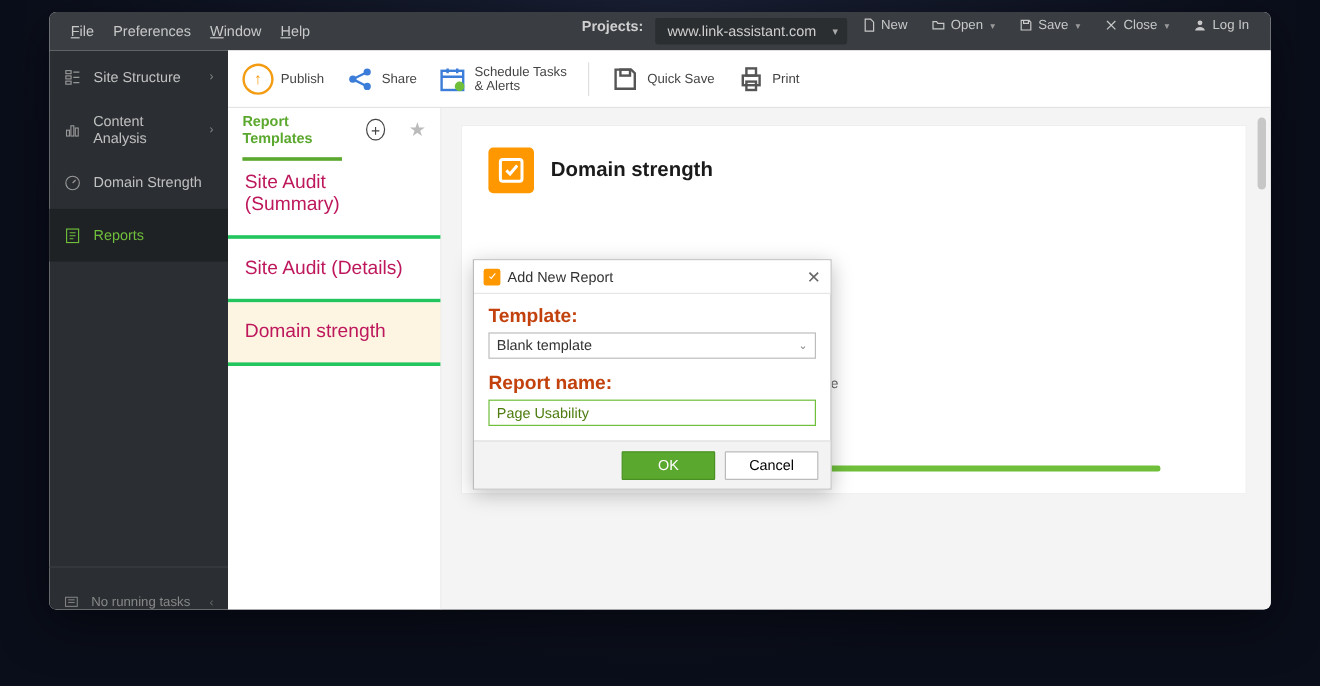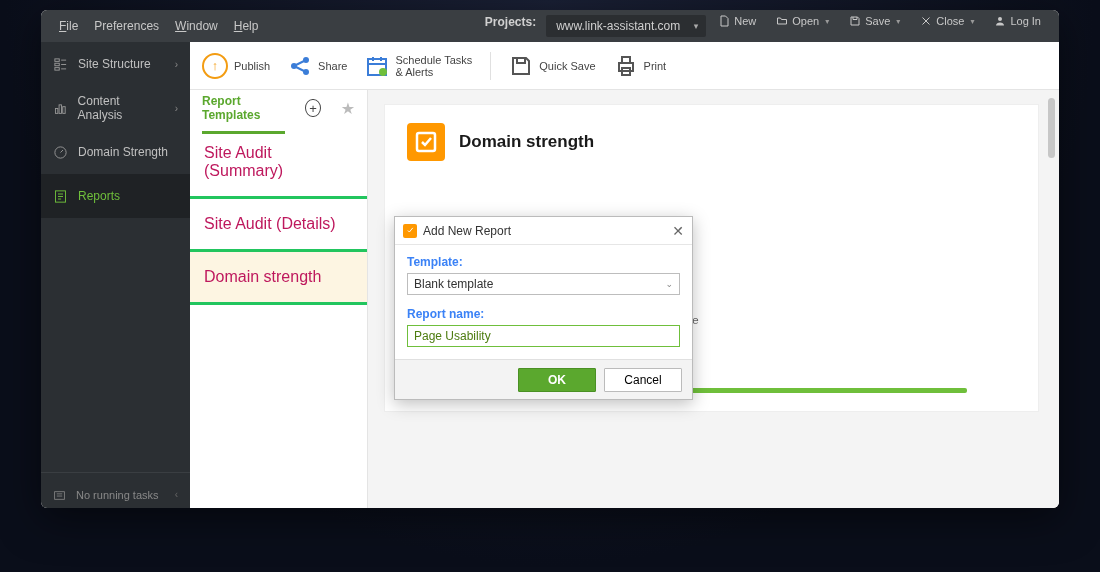--- a/index.html
+++ b/index.html
@@ -15,21 +15,21 @@
 .titlebar-btn{display:flex;align-items:center;gap:4px;padding:0 8px;color:#c8c8c8;font-size:11px;cursor:pointer}
 .titlebar-btn svg{width:12px;height:12px;fill:#c8c8c8}
 .tb-caret{font-size:8px;color:#999;margin-left:2px}
 .body{flex:1;display:flex;min-height:0}
 .sidebar{width:149px;background:#2b2f33;color:#c0c0c0;display:flex;flex-direction:column}
 .side-item{height:44px;display:flex;align-items:center;padding:0 12px;gap:10px;font-size:12px;cursor:pointer;position:relative}
 .side-item.active{background:#1f2225;color:#6fbf3b}
 .side-item .chev{margin-left:auto;font-size:10px;color:#888}
 .side-item svg{width:15px;height:15px;fill:none;stroke:#999;stroke-width:1.5}
 .side-item.active svg{stroke:#6fbf3b}
-.sidebar-footer{margin-top:auto;height:36px;display:flex;align-items:flex-start;padding:16px 12px;gap:10px;font-size:11px;color:#888;border-top:1px solid #3a3e42}
+.sidebar-footer{margin-top:auto;height:36px;display:flex;align-items:flex-end;padding:0 12px;gap:10px;font-size:11px;color:#888;border-top:1px solid #3a3e42}
 .templates-panel{width:178px;background:#fff;border-right:1px solid #e4e4e4;display:flex;flex-direction:column}
 .toolbar{height:48px;background:#fff;display:flex;align-items:center;padding:0 12px;gap:18px;border-bottom:1px solid #e4e4e4}
 .tool-btn{display:flex;align-items:center;gap:6px;font-size:11px;color:#444;cursor:pointer}
 .tool-btn .icon-circle{width:26px;height:26px;border:2px solid #f39c12;border-radius:50%;display:flex;align-items:center;justify-content:center;color:#f39c12;font-size:13px;font-weight:bold}
 .tool-btn svg{width:24px;height:24px}
 .tool-divider{width:1px;height:28px;background:#e0e0e0}
 .templates-header{height:38px;display:flex;align-items:center;padding:0 12px;gap:20px;border-bottom:2px solid transparent}
 .templates-header .title{color:#5ba82e;font-size:12px;font-weight:600;border-bottom:3px solid #5ba82e;padding-bottom:9px;margin-bottom:-11px}
 .templates-header .add-circle{margin-left:auto;width:18px;height:18px;border:1.5px solid #444;border-radius:50%;display:flex;align-items:center;justify-content:center;font-size:13px;color:#444;cursor:pointer}
 .templates-header .star{color:#bbb;font-size:16px;cursor:pointer}
@@ -48,27 +48,27 @@
 .strength-val{font-size:30px;color:#222;font-weight:400}
 .strength-label{font-size:17px;color:#999}
 .strength-bar{height:5px;background:#6fbf3b;border-radius:2px;margin-top:6px;width:560px}
 .scrollbar{position:absolute;right:4px;top:8px;width:7px;height:60px;background:#c7c7c7;border-radius:4px}
 .dialog{position:absolute;left:394px;top:216px;width:299px;background:#fff;border:1px solid #bbb;box-shadow:0 4px 16px rgba(0,0,0,0.25);z-index:10}
 .dialog-title{height:28px;background:#fff;border-bottom:1px solid #e6e6e6;display:flex;align-items:center;padding:0 8px;font-size:12px;color:#333;gap:6px}
 .dialog-title .mini-icon{width:14px;height:14px;background:#ff9800;border-radius:2px;display:flex;align-items:center;justify-content:center}
 .dialog-title .mini-icon svg{width:9px;height:9px;stroke:#fff;fill:none;stroke-width:2.5}
 .dialog-title .close{margin-left:auto;cursor:pointer;color:#666;font-size:14px}
 .dialog-body{padding:10px 12px 12px}
-.dlg-label{font-size:12px;font-weight:700;color:#3b82f6;margin-bottom:4px}
+.dlg-label{font-size:16px;font-weight:700;color:#c2410c;margin-bottom:4px}
 .dlg-select{width:100%;height:22px;border:1px solid #bdbdbd;background:#fff;font-size:12px;padding:0 22px 0 6px;position:relative;color:#333;margin-bottom:12px;display:flex;align-items:center}
 .dlg-select .caret{position:absolute;right:6px;top:5px;font-size:9px;color:#888}
 .dlg-input{width:100%;height:22px;border:1px solid #6fbf3b;background:#fff;font-size:12px;padding:0 6px;color:#4d7c0f;outline:none}
 .dialog-footer{height:40px;background:#f3f3f3;border-top:1px solid #e0e0e0;display:flex;align-items:center;justify-content:flex-end;gap:8px;padding:0 10px}
 .btn{width:78px;height:24px;border:1px solid #bbb;background:#fff;font-size:12px;cursor:pointer;border-radius:1px}
-.btn.primary{background:#5ba82e;border-color:#4a9024;color:#fff;font-weight:700}
+.btn.primary{background:#5ba82e;border-color:#4a9024;color:#fff;font-weight:400}
 .right-col{display:flex;flex-direction:column;flex:1;min-width:0}
 </style>
 </head>
 <body>
 
 <div class="app">
 
   <div class="menubar">
     <span class="menu-item"><span class="ul">F</span>ile</span>
     <span class="menu-item">Preferences</span>

